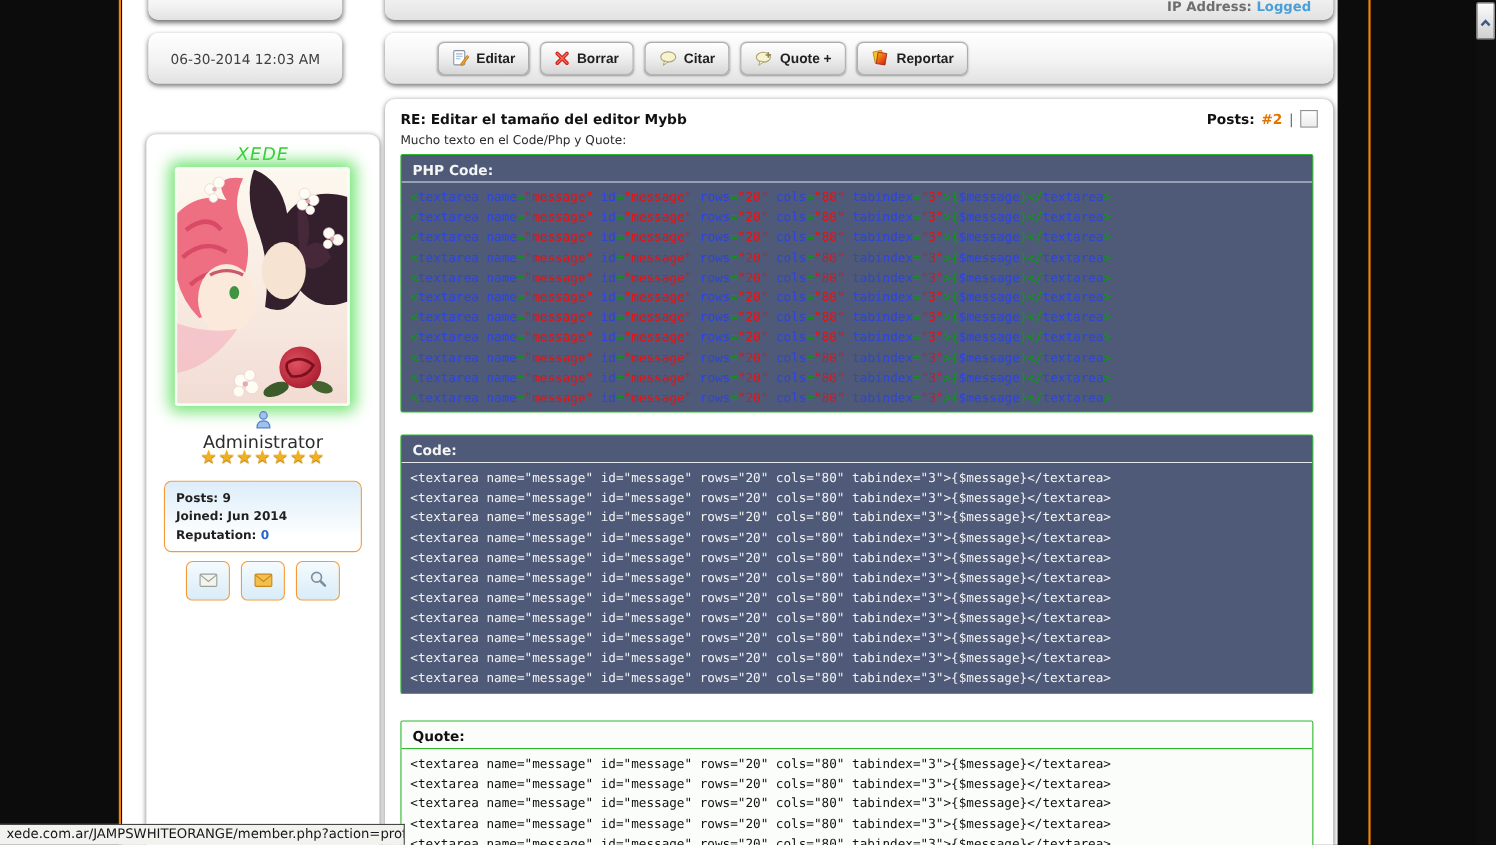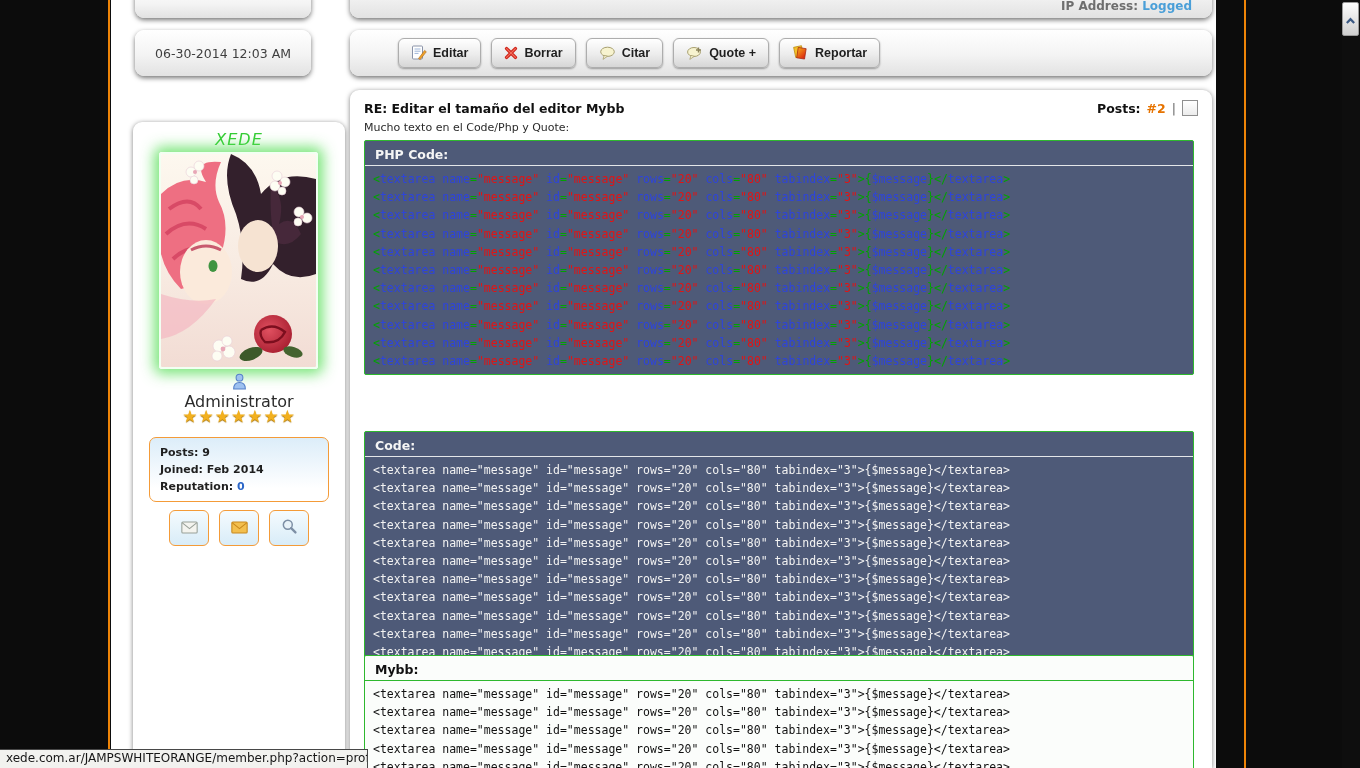--- a/index.html
+++ b/index.html
@@ -51,21 +51,21 @@
   #post-number{color:#e67300;cursor:pointer;}
   #meta-sep{color:#666;font-weight:normal;}
   #post-checkbox{width:14px;height:14px;border:1px solid #8f8f8f;background:linear-gradient(#ffffff,#ececec);
     display:inline-block;cursor:pointer;}
   #post-intro{position:absolute;top:31px;left:14px;font-size:11px;color:#2a2a2a;}
   .codeblock{position:absolute;left:14px;width:830px;border:1px solid #2eb82e;border-radius:2px;
     box-sizing:border-box;overflow:hidden;}
   .codeblock.dark{background:#4e5a78;}
   .codeblock.light{background:#fbfdfb;}
   #php-block{top:50px;height:235px;}
-  #code-block{top:305px;height:236px;margin-top:36px;}
+  #code-block{top:305px;height:236px;}
   #quote-block{top:565px;height:235px;}
   .cb-header{font-size:12.5px;font-weight:bold;padding:6px 10px 3px 10px;}
   .dark .cb-header{color:#f5f5f5;border-bottom:1px solid rgba(245,245,245,.9);}
   .light .cb-header{color:#111;border-bottom:1px solid #2eb82e;}
   .cb-body{padding:4px 8px 0 8px;font-family:"DejaVu Sans Mono","Liberation Mono",monospace;
     font-size:11.5px;line-height:18.2px;white-space:pre;}
   .dark .cb-body{color:#f2f2f2;}
   .light .cb-body{color:#111;}
   .tok-str{color:#e21414;}
   .tok-punc{color:#00a300;}
@@ -210,21 +210,21 @@
   <div id="person-badge">
     <svg width="15" height="17" viewBox="0 0 14 16">
         <circle cx="7" cy="4.4" r="3.2" fill="#9ec1f0" stroke="#5580c8"></circle>
         <path d="M1.5 15 Q1.5 9 7 9 Q12.5 9 12.5 15 Z" fill="#9ec1f0" stroke="#5580c8"></path>
       </svg>
   </div>
   <div id="user-title">Administrator</div>
   <div id="star-row"><span class="star">★</span><span class="star">★</span><span class="star">★</span><span class="star">★</span><span class="star">★</span><span class="star">★</span><span class="star">★</span></div>
   <div id="info-box">
     <div><span>Posts:</span> <span>9</span></div>
-    <div><span>Joined:</span> <span>Feb 2014</span></div>
+    <div><span>Joined:</span> <span>Jun 2014</span></div>
     <div><span>Reputation:</span> <span class="blue-val">0</span></div>
   </div>
   <div id="icon-btn-row">
     <div class="icon-btn">
       <span><svg width="17" height="13" viewBox="0 0 16 12">
             <rect x="0.8" y="0.8" width="14.4" height="10.4" rx="1" fill="#f4f4ef" stroke="#98a098"></rect>
             <path d="M1 1.4 L8 7 L15 1.4" fill="none" stroke="#98a098"></path>
           </svg></span>
     </div>
     <div class="icon-btn">
@@ -258,21 +258,21 @@
     <div class="cb-header">PHP Code:</div>
     <div class="cb-body"><div class="code-line"><span class="tok-punc">&lt;</span><span class="tok-ident">textarea name</span><span class="tok-punc">=</span><span class="tok-str">"message"</span><span class="tok-ident"> id</span><span class="tok-punc">=</span><span class="tok-str">"message"</span><span class="tok-ident"> rows</span><span class="tok-punc">=</span><span class="tok-str">"20"</span><span class="tok-ident"> cols</span><span class="tok-punc">=</span><span class="tok-str">"80"</span><span class="tok-ident"> tabindex</span><span class="tok-punc">=</span><span class="tok-str">"3"</span><span class="tok-punc">&gt;{</span><span class="tok-ident">$message</span><span class="tok-punc">}&lt;/</span><span class="tok-ident">textarea</span><span class="tok-punc">&gt;</span></div><div class="code-line"><span class="tok-punc">&lt;</span><span class="tok-ident">textarea name</span><span class="tok-punc">=</span><span class="tok-str">"message"</span><span class="tok-ident"> id</span><span class="tok-punc">=</span><span class="tok-str">"message"</span><span class="tok-ident"> rows</span><span class="tok-punc">=</span><span class="tok-str">"20"</span><span class="tok-ident"> cols</span><span class="tok-punc">=</span><span class="tok-str">"80"</span><span class="tok-ident"> tabindex</span><span class="tok-punc">=</span><span class="tok-str">"3"</span><span class="tok-punc">&gt;{</span><span class="tok-ident">$message</span><span class="tok-punc">}&lt;/</span><span class="tok-ident">textarea</span><span class="tok-punc">&gt;</span></div><div class="code-line"><span class="tok-punc">&lt;</span><span class="tok-ident">textarea name</span><span class="tok-punc">=</span><span class="tok-str">"message"</span><span class="tok-ident"> id</span><span class="tok-punc">=</span><span class="tok-str">"message"</span><span class="tok-ident"> rows</span><span class="tok-punc">=</span><span class="tok-str">"20"</span><span class="tok-ident"> cols</span><span class="tok-punc">=</span><span class="tok-str">"80"</span><span class="tok-ident"> tabindex</span><span class="tok-punc">=</span><span class="tok-str">"3"</span><span class="tok-punc">&gt;{</span><span class="tok-ident">$message</span><span class="tok-punc">}&lt;/</span><span class="tok-ident">textarea</span><span class="tok-punc">&gt;</span></div><div class="code-line"><span class="tok-punc">&lt;</span><span class="tok-ident">textarea name</span><span class="tok-punc">=</span><span class="tok-str">"message"</span><span class="tok-ident"> id</span><span class="tok-punc">=</span><span class="tok-str">"message"</span><span class="tok-ident"> rows</span><span class="tok-punc">=</span><span class="tok-str">"20"</span><span class="tok-ident"> cols</span><span class="tok-punc">=</span><span class="tok-str">"80"</span><span class="tok-ident"> tabindex</span><span class="tok-punc">=</span><span class="tok-str">"3"</span><span class="tok-punc">&gt;{</span><span class="tok-ident">$message</span><span class="tok-punc">}&lt;/</span><span class="tok-ident">textarea</span><span class="tok-punc">&gt;</span></div><div class="code-line"><span class="tok-punc">&lt;</span><span class="tok-ident">textarea name</span><span class="tok-punc">=</span><span class="tok-str">"message"</span><span class="tok-ident"> id</span><span class="tok-punc">=</span><span class="tok-str">"message"</span><span class="tok-ident"> rows</span><span class="tok-punc">=</span><span class="tok-str">"20"</span><span class="tok-ident"> cols</span><span class="tok-punc">=</span><span class="tok-str">"80"</span><span class="tok-ident"> tabindex</span><span class="tok-punc">=</span><span class="tok-str">"3"</span><span class="tok-punc">&gt;{</span><span class="tok-ident">$message</span><span class="tok-punc">}&lt;/</span><span class="tok-ident">textarea</span><span class="tok-punc">&gt;</span></div><div class="code-line"><span class="tok-punc">&lt;</span><span class="tok-ident">textarea name</span><span class="tok-punc">=</span><span class="tok-str">"message"</span><span class="tok-ident"> id</span><span class="tok-punc">=</span><span class="tok-str">"message"</span><span class="tok-ident"> rows</span><span class="tok-punc">=</span><span class="tok-str">"20"</span><span class="tok-ident"> cols</span><span class="tok-punc">=</span><span class="tok-str">"80"</span><span class="tok-ident"> tabindex</span><span class="tok-punc">=</span><span class="tok-str">"3"</span><span class="tok-punc">&gt;{</span><span class="tok-ident">$message</span><span class="tok-punc">}&lt;/</span><span class="tok-ident">textarea</span><span class="tok-punc">&gt;</span></div><div class="code-line"><span class="tok-punc">&lt;</span><span class="tok-ident">textarea name</span><span class="tok-punc">=</span><span class="tok-str">"message"</span><span class="tok-ident"> id</span><span class="tok-punc">=</span><span class="tok-str">"message"</span><span class="tok-ident"> rows</span><span class="tok-punc">=</span><span class="tok-str">"20"</span><span class="tok-ident"> cols</span><span class="tok-punc">=</span><span class="tok-str">"80"</span><span class="tok-ident"> tabindex</span><span class="tok-punc">=</span><span class="tok-str">"3"</span><span class="tok-punc">&gt;{</span><span class="tok-ident">$message</span><span class="tok-punc">}&lt;/</span><span class="tok-ident">textarea</span><span class="tok-punc">&gt;</span></div><div class="code-line"><span class="tok-punc">&lt;</span><span class="tok-ident">textarea name</span><span class="tok-punc">=</span><span class="tok-str">"message"</span><span class="tok-ident"> id</span><span class="tok-punc">=</span><span class="tok-str">"message"</span><span class="tok-ident"> rows</span><span class="tok-punc">=</span><span class="tok-str">"20"</span><span class="tok-ident"> cols</span><span class="tok-punc">=</span><span class="tok-str">"80"</span><span class="tok-ident"> tabindex</span><span class="tok-punc">=</span><span class="tok-str">"3"</span><span class="tok-punc">&gt;{</span><span class="tok-ident">$message</span><span class="tok-punc">}&lt;/</span><span class="tok-ident">textarea</span><span class="tok-punc">&gt;</span></div><div class="code-line"><span class="tok-punc">&lt;</span><span class="tok-ident">textarea name</span><span class="tok-punc">=</span><span class="tok-str">"message"</span><span class="tok-ident"> id</span><span class="tok-punc">=</span><span class="tok-str">"message"</span><span class="tok-ident"> rows</span><span class="tok-punc">=</span><span class="tok-str">"20"</span><span class="tok-ident"> cols</span><span class="tok-punc">=</span><span class="tok-str">"80"</span><span class="tok-ident"> tabindex</span><span class="tok-punc">=</span><span class="tok-str">"3"</span><span class="tok-punc">&gt;{</span><span class="tok-ident">$message</span><span class="tok-punc">}&lt;/</span><span class="tok-ident">textarea</span><span class="tok-punc">&gt;</span></div><div class="code-line"><span class="tok-punc">&lt;</span><span class="tok-ident">textarea name</span><span class="tok-punc">=</span><span class="tok-str">"message"</span><span class="tok-ident"> id</span><span class="tok-punc">=</span><span class="tok-str">"message"</span><span class="tok-ident"> rows</span><span class="tok-punc">=</span><span class="tok-str">"20"</span><span class="tok-ident"> cols</span><span class="tok-punc">=</span><span class="tok-str">"80"</span><span class="tok-ident"> tabindex</span><span class="tok-punc">=</span><span class="tok-str">"3"</span><span class="tok-punc">&gt;{</span><span class="tok-ident">$message</span><span class="tok-punc">}&lt;/</span><span class="tok-ident">textarea</span><span class="tok-punc">&gt;</span></div><div class="code-line"><span class="tok-punc">&lt;</span><span class="tok-ident">textarea name</span><span class="tok-punc">=</span><span class="tok-str">"message"</span><span class="tok-ident"> id</span><span class="tok-punc">=</span><span class="tok-str">"message"</span><span class="tok-ident"> rows</span><span class="tok-punc">=</span><span class="tok-str">"20"</span><span class="tok-ident"> cols</span><span class="tok-punc">=</span><span class="tok-str">"80"</span><span class="tok-ident"> tabindex</span><span class="tok-punc">=</span><span class="tok-str">"3"</span><span class="tok-punc">&gt;{</span><span class="tok-ident">$message</span><span class="tok-punc">}&lt;/</span><span class="tok-ident">textarea</span><span class="tok-punc">&gt;</span></div></div>
   </div>
 
   <div id="code-block" class="codeblock dark">
     <div class="cb-header">Code:</div>
     <div class="cb-body"><div class="code-line">&lt;textarea name="message" id="message" rows="20" cols="80" tabindex="3"&gt;{$message}&lt;/textarea&gt;</div><div class="code-line">&lt;textarea name="message" id="message" rows="20" cols="80" tabindex="3"&gt;{$message}&lt;/textarea&gt;</div><div class="code-line">&lt;textarea name="message" id="message" rows="20" cols="80" tabindex="3"&gt;{$message}&lt;/textarea&gt;</div><div class="code-line">&lt;textarea name="message" id="message" rows="20" cols="80" tabindex="3"&gt;{$message}&lt;/textarea&gt;</div><div class="code-line">&lt;textarea name="message" id="message" rows="20" cols="80" tabindex="3"&gt;{$message}&lt;/textarea&gt;</div><div class="code-line">&lt;textarea name="message" id="message" rows="20" cols="80" tabindex="3"&gt;{$message}&lt;/textarea&gt;</div><div class="code-line">&lt;textarea name="message" id="message" rows="20" cols="80" tabindex="3"&gt;{$message}&lt;/textarea&gt;</div><div class="code-line">&lt;textarea name="message" id="message" rows="20" cols="80" tabindex="3"&gt;{$message}&lt;/textarea&gt;</div><div class="code-line">&lt;textarea name="message" id="message" rows="20" cols="80" tabindex="3"&gt;{$message}&lt;/textarea&gt;</div><div class="code-line">&lt;textarea name="message" id="message" rows="20" cols="80" tabindex="3"&gt;{$message}&lt;/textarea&gt;</div><div class="code-line">&lt;textarea name="message" id="message" rows="20" cols="80" tabindex="3"&gt;{$message}&lt;/textarea&gt;</div></div>
   </div>
 
   <div id="quote-block" class="codeblock light">
-    <div class="cb-header">Mybb:</div>
+    <div class="cb-header">Quote:</div>
     <div class="cb-body"><div class="code-line">&lt;textarea name="message" id="message" rows="20" cols="80" tabindex="3"&gt;{$message}&lt;/textarea&gt;</div><div class="code-line">&lt;textarea name="message" id="message" rows="20" cols="80" tabindex="3"&gt;{$message}&lt;/textarea&gt;</div><div class="code-line">&lt;textarea name="message" id="message" rows="20" cols="80" tabindex="3"&gt;{$message}&lt;/textarea&gt;</div><div class="code-line">&lt;textarea name="message" id="message" rows="20" cols="80" tabindex="3"&gt;{$message}&lt;/textarea&gt;</div><div class="code-line">&lt;textarea name="message" id="message" rows="20" cols="80" tabindex="3"&gt;{$message}&lt;/textarea&gt;</div></div>
   </div>
 </div>
 
 <div id="scrollbar" class="abs">
   <div id="scroll-up">
     <span><svg width="11" height="8" viewBox="0 0 12 8">
           <path d="M2 6.2 L6 2 L10 6.2" fill="none" stroke="#3c5a84" stroke-width="2.4"></path>
         </svg></span>
   </div>

